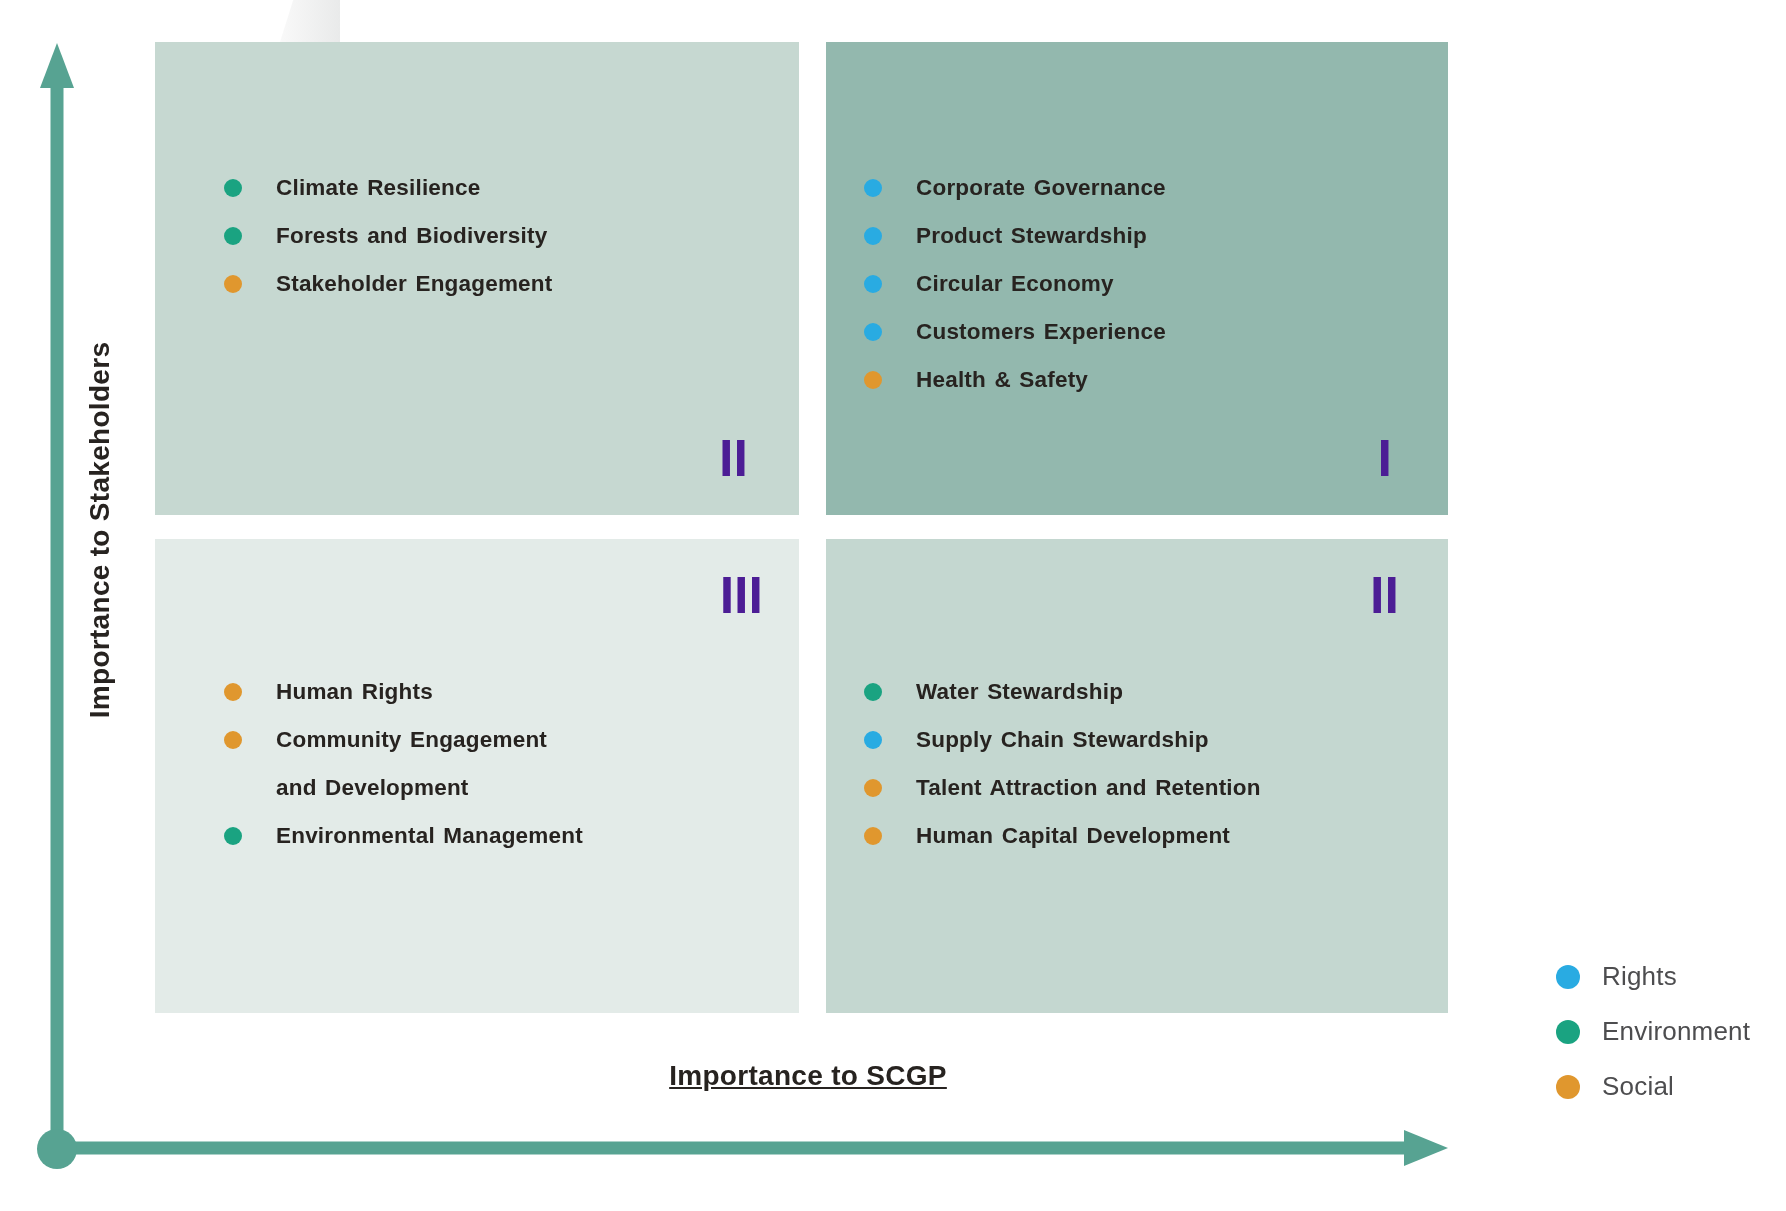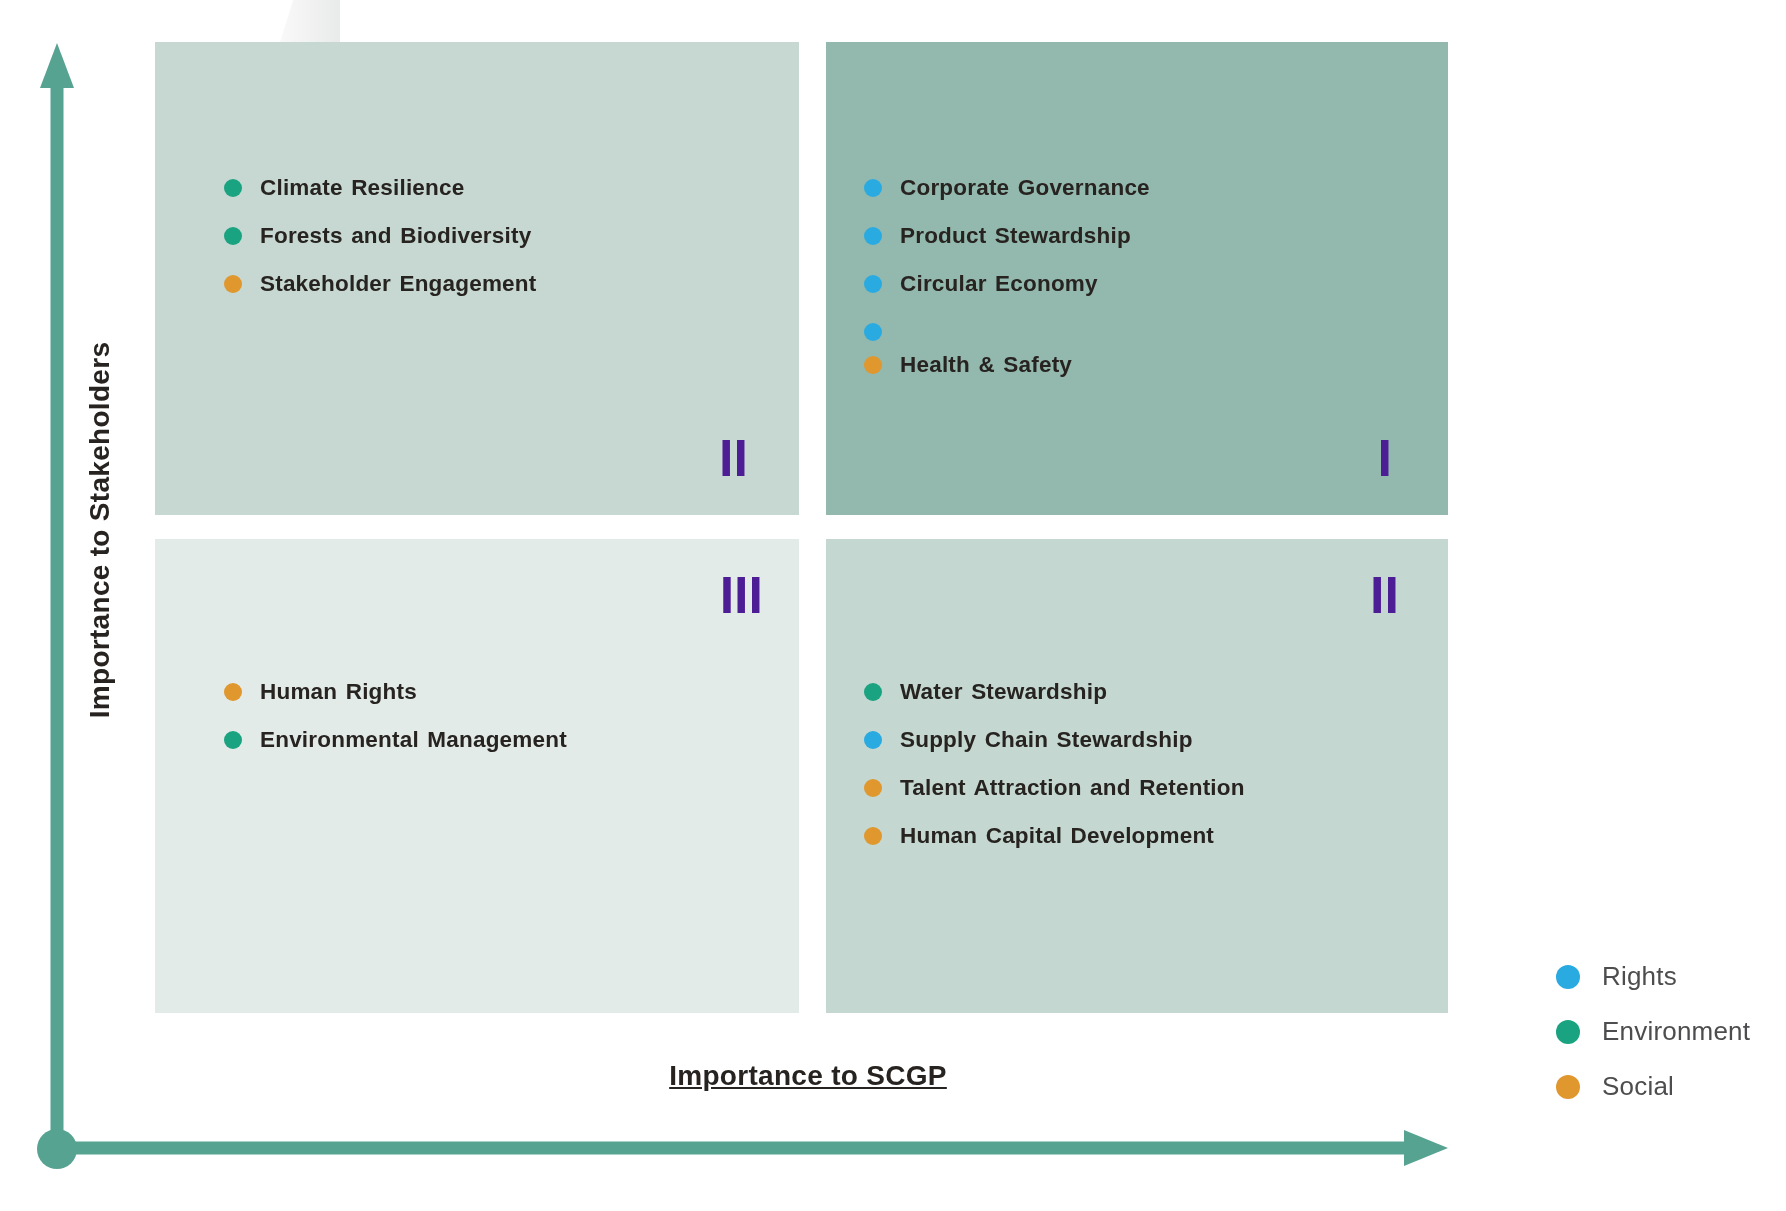--- a/index.html
+++ b/index.html
@@ -29,21 +29,21 @@
   .q-bl .items, .q-br .items { padding-top:129px; }
 
   .item { display:flex; align-items:flex-start; }
   .dot {
     width:18px; height:18px; border-radius:50%;
     flex:0 0 18px; margin-top:15px; margin-right:18px;
   }
   .item-label {
     font-size:22.5px; font-weight:bold; color:#272320;
     line-height:48px; white-space:pre-line;
-    letter-spacing:0.2px; word-spacing:2px;
+    letter-spacing:0.2px; word-spacing:2px;margin-left:16px;
   }
 
   .numeral {
     position:absolute; color:#4c1d95; font-weight:bold;
     font-size:52px; line-height:1;
   }
   .q-tl .numeral { right:51px; bottom:31px; }
   .q-tr .numeral { right:56px; bottom:31px; }
   .q-bl .numeral { right:36px; top:30px; }
   .q-br .numeral { right:49px; top:30px; }
@@ -111,34 +111,40 @@
         <li class="item">
           <span class="dot" style="background: rgb(41, 171, 226);"></span>
           <span class="item-label">Product Stewardship</span>
         </li>
         <li class="item">
           <span class="dot" style="background: rgb(41, 171, 226);"></span>
           <span class="item-label">Circular Economy</span>
         </li>
         <li class="item">
           <span class="dot" style="background: rgb(41, 171, 226);"></span>
+          <span class="item-label">Customers Experience</span>
         </li>
         <li class="item">
           <span class="dot" style="background: rgb(224, 151, 46);"></span>
           <span class="item-label">Health &amp; Safety</span>
         </li>
       </ul>
     <span class="numeral">I</span>
   </div>
 
   <div class="quadrant q-bl" style="background: rgb(227, 235, 232);">
     <ul class="items">
         <li class="item">
           <span class="dot" style="background: rgb(224, 151, 46);"></span>
           <span class="item-label">Human Rights</span>
+        </li>
+        <li class="item">
+          <span class="dot" style="background: rgb(224, 151, 46);"></span>
+          <span class="item-label">Community Engagement
+and Development</span>
         </li>
         <li class="item">
           <span class="dot" style="background: rgb(26, 163, 129);"></span>
           <span class="item-label">Environmental Management</span>
         </li>
       </ul>
     <span class="numeral">III</span>
   </div>
 
   <div class="quadrant q-br" style="background: rgb(196, 215, 208);">

